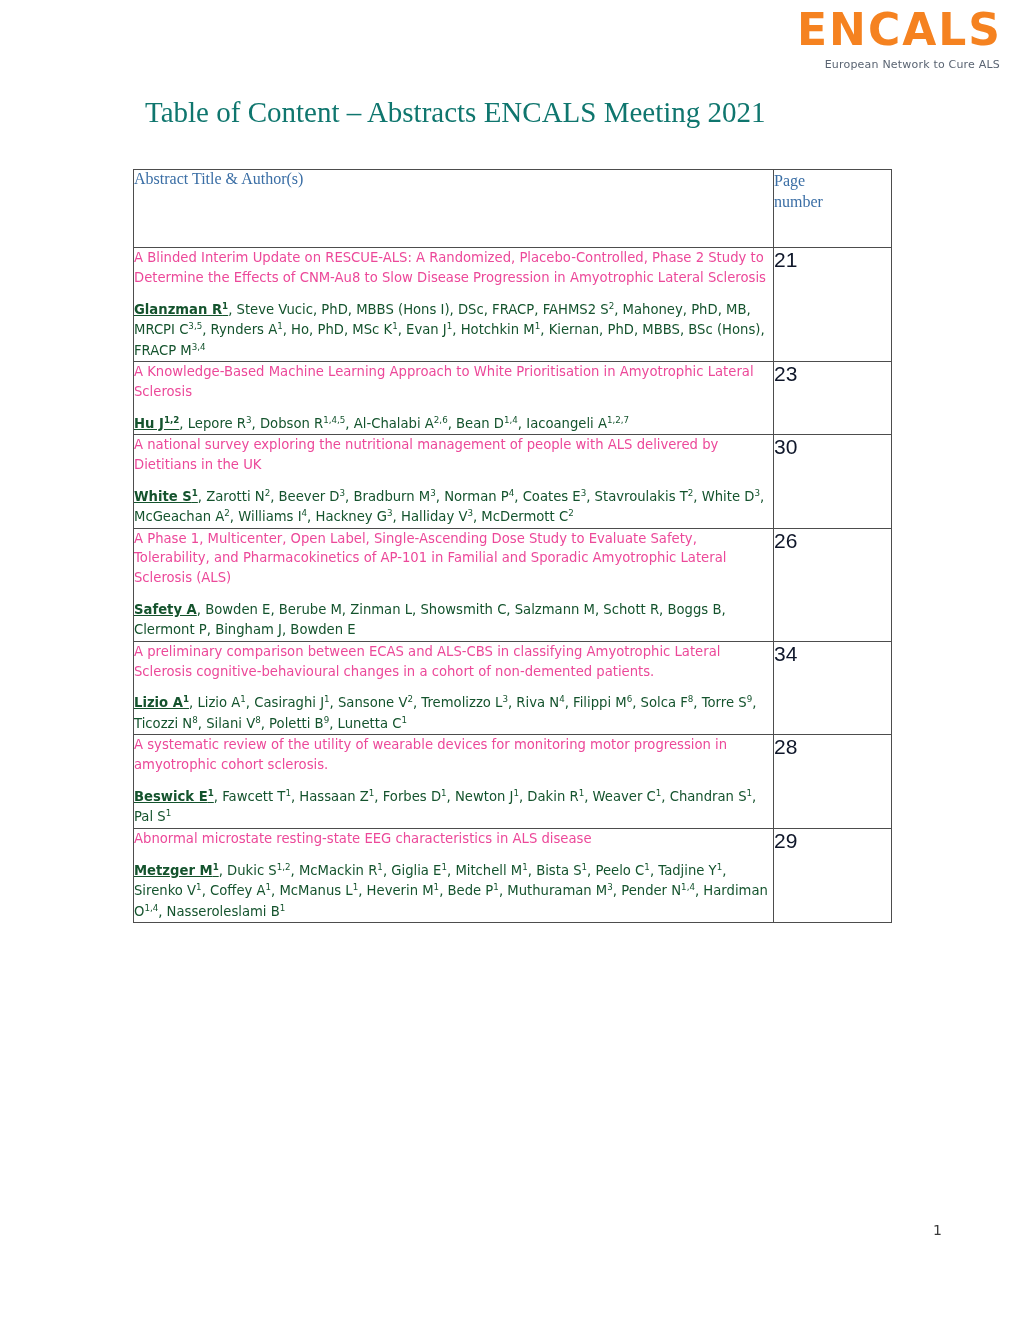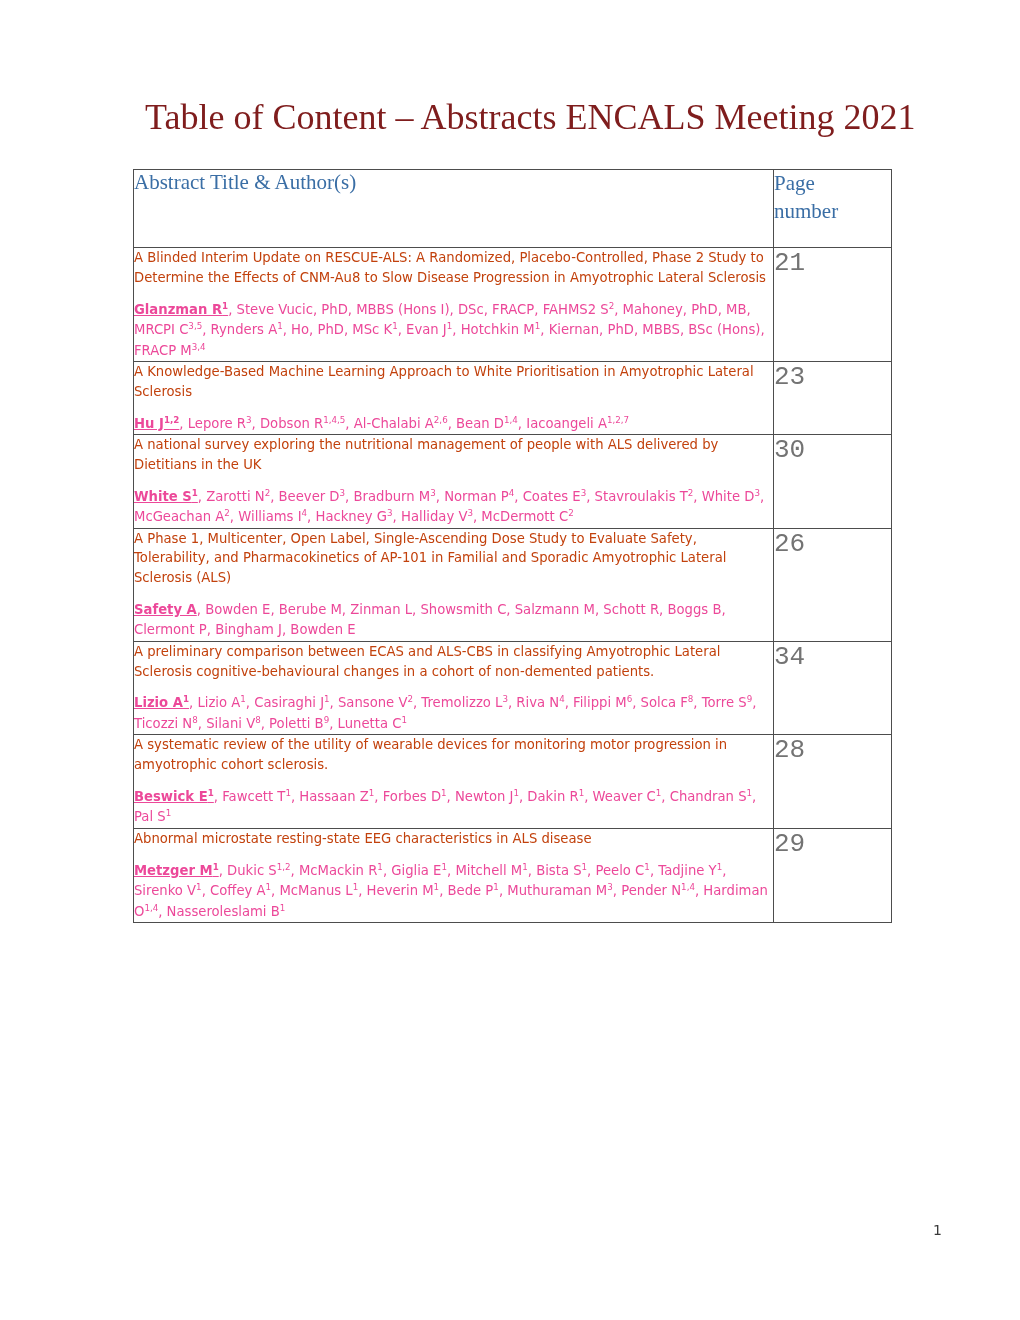--- a/index.html
+++ b/index.html
@@ -49,23 +49,23 @@
     margin-top: 6px;
     margin-right: 2px;
   }
 
   
   .doc-title {
     position: absolute;
     top: 96px;
     left: 145px;
     font-family: "Liberation Serif", serif;
-    font-size: 36px;
+    font-size: 29px;
     font-weight: normal;
-    color: #7f1d1d;
+    color: #0f766e;
     white-space: nowrap;
   }
 
   
   .toc-wrap {
     position: absolute;
     top: 169px;
     left: 133px;
     width: 758px;
   }
@@ -79,52 +79,52 @@
     border: 1px solid #4d4d4d;
     vertical-align: top;
     padding: 0;
   }
   col.col-title { width: 640px; }
   col.col-page  { width: 118px; }
 
   th.hdr-title, th.hdr-page {
     font-family: "Liberation Serif", serif;
     font-weight: normal;
-    font-size: 21px;
+    font-size: 16px;
     color: #3a6ea5;
     text-align: left;
     padding: 8px 9px 10px 9px;
     height: 78px;
     box-sizing: border-box;
   }
   th.hdr-page { padding-left: 11px; }
   .hdr-page-inner { line-height: 1.32; }
 
   td.cell-title {
     padding: 11px 12px 12px 9px;
   }
   td.cell-page {
     padding: 8px 9px 0 11px;
-    font-family: Liberation Mono, monospace;
-    font-size: 26px;
-    color: #737373;
+    font-family: Liberation Sans, sans-serif;
+    font-size: 21px;
+    color: #0f172a;
   }
 
   .abs-title {
     font-family: "DejaVu Sans", sans-serif;
     font-size: 13.2px;
     line-height: 1.5;
-    color: #c2410c;
+    color: #ec4899;
     margin: 0 0 12px 0;
   }
   .abs-authors {
     font-family: "DejaVu Sans", sans-serif;
     font-size: 13.2px;
     line-height: 1.55;
-    color: #ec4899;
+    color: #14532d;
     margin: 0;
   }
   .abs-authors .lead {
     font-weight: bold;
     text-decoration: underline;
   }
   sup {
     font-size: 0.66em;
     line-height: 0;
     vertical-align: super;
@@ -138,20 +138,24 @@
     font-family: "DejaVu Sans", sans-serif;
     font-size: 14px;
     color: #3a3a3a;
   }
 </style>
 </head>
 <body>
 
 <div class="page">
 
+  <div class="logo-block">
+    <span class="logo-wordmark">ENCALS</span>
+    <span class="logo-tagline">European Network to Cure ALS</span>
+  </div>
 
   <div class="doc-title">Table of Content – Abstracts ENCALS Meeting 2021</div>
 
   <div class="toc-wrap">
     <table class="toc">
       <colgroup>
         <col class="col-title">
         <col class="col-page">
       </colgroup>
       <thead>

